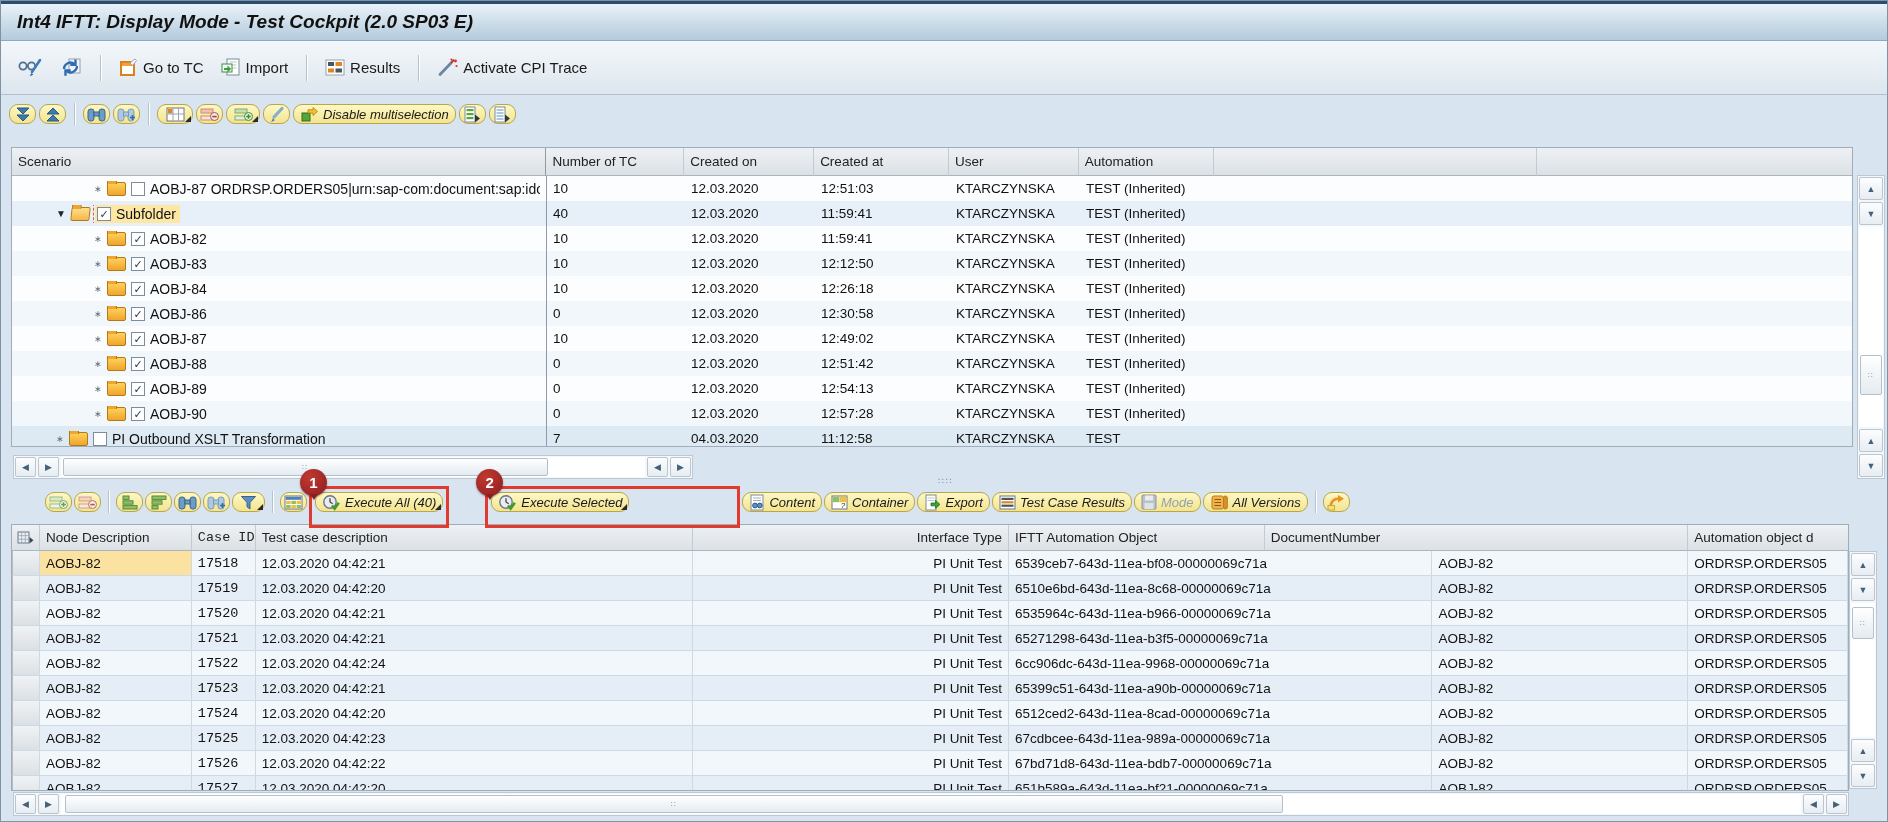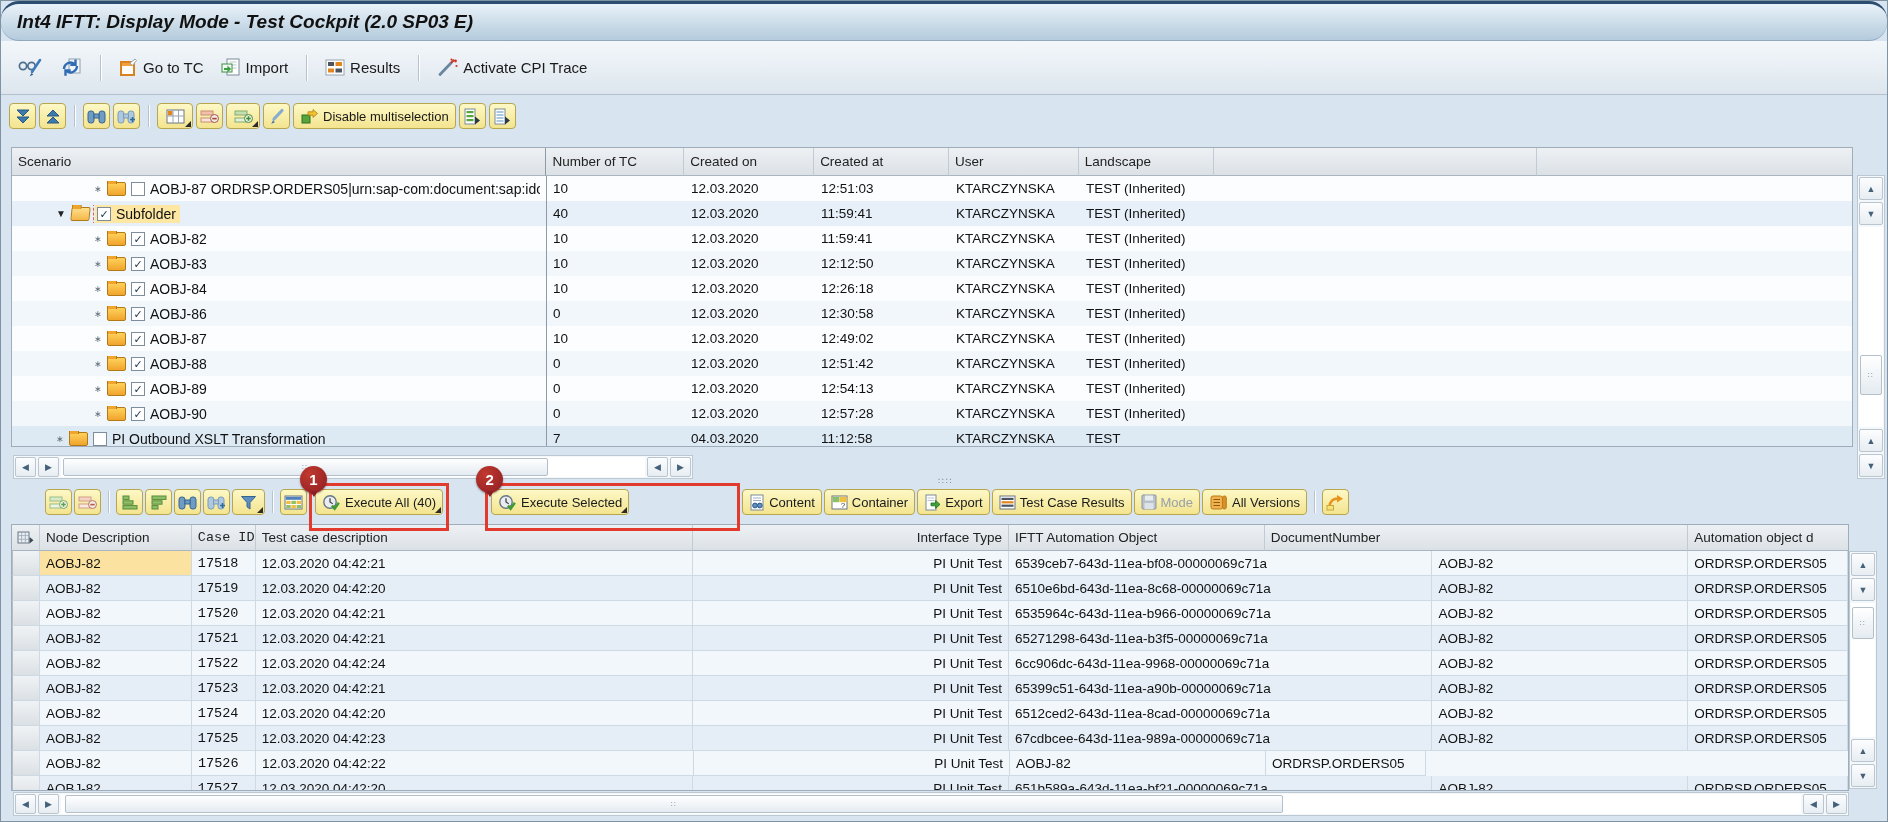--- a/index.html
+++ b/index.html
@@ -3,34 +3,34 @@
 <meta charset="utf-8">
 <style>
   * { margin:0; padding:0; box-sizing:border-box; }
   html,body { width:1888px; height:822px; font-family:"Liberation Sans","DejaVu Sans",sans-serif; background:#eef1f4; }
   .window { position:relative; width:1888px; height:822px; border:1px solid #7f93a4; background:#d8e5f0; overflow:hidden; }
 
   
   .titlebar { position:absolute; left:0; top:0; width:100%; height:40px;
     border-top:3px solid #2a4d70; border-bottom:1px solid #8fa8bc;
     background:linear-gradient(#e9f2f9,#c3d6e4 70%,#b5cbdd);
-    display:flex; align-items:center; padding-left:16px;border-radius:18px; }
+    display:flex; align-items:center; padding-left:16px; }
   .titlebar .t { font-size:19px; font-weight:bold; font-style:italic; color:#111; }
 
   
   .toolbar1 { position:absolute; left:0; top:40px; width:100%; height:54px;
     background:linear-gradient(#f3f7fa,#dde6ee); border-bottom:1px solid #b4c1cc;
     display:flex; align-items:center; padding-left:12px; gap:9px; }
   .tb1btn { display:flex; align-items:center; gap:5px; font-size:15px; color:#1a1a1a; padding:3px 4px; border-radius:2px; }
   .vsep { width:1px; height:26px; background:#b6c3ce; margin:0 5px; box-shadow:1px 0 0 #fff; }
 
   
-  .ybtn { position:relative; height:26px; display:flex; align-items:center; gap:4px;
+  .ybtn { position:relative; height:20px; display:flex; align-items:center; gap:4px;
     padding:0 6px; font-size:13px; color:#1a1a1a; white-space:nowrap;
-    background:linear-gradient(#fdf8c6,#f3e48f); border:1px solid #b7a64e; border-radius:4px; }
+    background:linear-gradient(#fdf8c6,#f3e48f); border:1px solid #b7a64e; border-radius:9px;font-style:italic; }
   .ybtn.icononly { width:27px; justify-content:center; padding:0; }
   .dd::after { content:''; position:absolute; right:1px; bottom:1px;
     border-left:6px solid transparent; border-bottom:6px solid #2b2b2b; }
   .disabled { color:#98a1a9; }
 
   
   .tree-toolbar { position:absolute; left:8px; top:102px; display:flex; align-items:center; gap:3px; }
 
   
   .hdrcell { background:linear-gradient(#edf1f4,#dce1e6); border-right:1px solid #c0cbd5; border-bottom:1px solid #a9b5c0;
@@ -255,21 +255,21 @@
     </span>
   </div>
 
   <div class="tree-table">
     <div class="tree-head">
       <div class="hdrcell c-scen">Scenario</div>
       <div class="hdrcell c-tc">Number of TC</div>
       <div class="hdrcell c-con">Created on</div>
       <div class="hdrcell c-cat">Created at</div>
       <div class="hdrcell c-usr">User</div>
-      <div class="hdrcell c-land">Landscape</div>
+      <div class="hdrcell c-land">Automation</div>
       <div class="hdrcell c-fill1"></div>
       <div class="hdrcell c-fill2" style="border-right:none"></div>
     </div>
     <div id="treeBody">
         <div class="trow">
           <div class="cell c-scen">
             <span class="scen-inner" style="padding-left: 76px;">
               <span class="leafmark">∗</span>
               <span class="folder"></span>
               <span class="cb"></span>
@@ -715,20 +715,21 @@
           <div class="cell k-doc">67cdbcee-643d-11ea-989a-00000069c71a</div>
           <div class="cell k-iftt">AOBJ-82</div>
           <div class="cell k-auto">ORDRSP.ORDERS05</div>
         </div>
         <div class="crow">
           <div class="cell k-sel selcell"></div>
           <div class="cell k-node">AOBJ-82</div>
           <div class="cell k-case">17526</div>
           <div class="cell k-desc">12.03.2020 04:42:22</div>
           <div class="cell k-if">PI Unit Test</div>
+          <div class="cell k-doc">67bd71d8-643d-11ea-bdb7-00000069c71a</div>
           <div class="cell k-iftt">AOBJ-82</div>
           <div class="cell k-auto">ORDRSP.ORDERS05</div>
         </div>
         <div class="crow alt">
           <div class="cell k-sel selcell"></div>
           <div class="cell k-node">AOBJ-82</div>
           <div class="cell k-case">17527</div>
           <div class="cell k-desc">12.03.2020 04:42:20</div>
           <div class="cell k-if">PI Unit Test</div>
           <div class="cell k-doc">651b589a-643d-11ea-bf21-00000069c71a</div>

